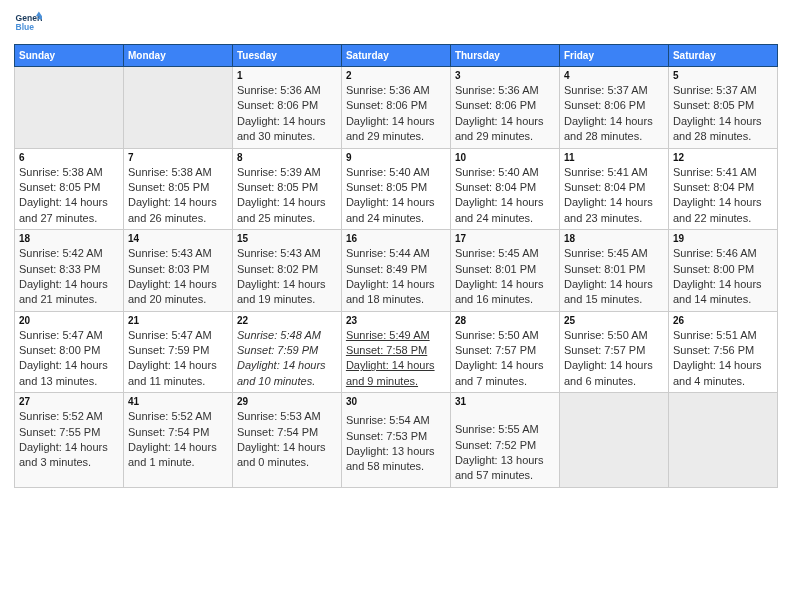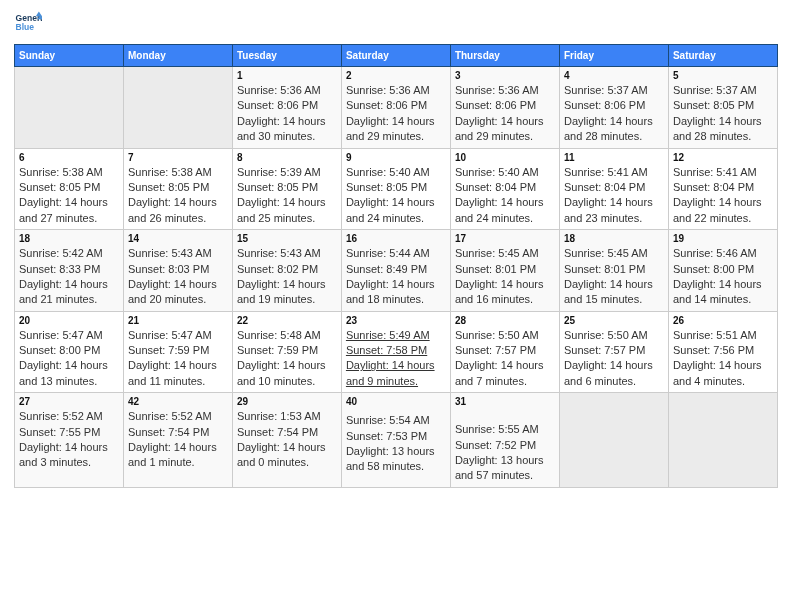--- a/index.html
+++ b/index.html
@@ -264,21 +264,21 @@
 Daylight: 14 hours and 13 minutes.</div>
           </td>
           <td>
             <span class="day-num">21</span>
             <div class="day-detail" style="white-space: pre-line;">Sunrise: 5:47 AM
 Sunset: 7:59 PM
 Daylight: 14 hours and 11 minutes.</div>
           </td>
           <td>
             <span class="day-num">22</span>
-            <div class="day-detail" style="white-space: pre-line;">Sunrise: 5:48 AM
+            <div class="day-detail" style="white-space: pre-line; font-style: italic;">Sunrise: 5:48 AM
 Sunset: 7:59 PM
 Daylight: 14 hours and 10 minutes.</div>
           </td>
           <td>
             <span class="day-num">23</span>
             <div class="day-detail" style="white-space: pre-line; text-decoration: underline;">Sunrise: 5:49 AM
 Sunset: 7:58 PM
 Daylight: 14 hours and 9 minutes.</div>
           </td>
           <td>
@@ -301,33 +301,33 @@
           </td>
         </tr>
         <tr>
           <td>
             <span class="day-num">27</span>
             <div class="day-detail" style="white-space: pre-line;">Sunrise: 5:52 AM
 Sunset: 7:55 PM
 Daylight: 14 hours and 3 minutes.</div>
           </td>
           <td>
-            <span class="day-num">42</span>
+            <span class="day-num">41</span>
             <div class="day-detail" style="white-space: pre-line;">Sunrise: 5:52 AM
 Sunset: 7:54 PM
 Daylight: 14 hours and 1 minute.</div>
           </td>
           <td>
             <span class="day-num">29</span>
-            <div class="day-detail" style="white-space: pre-line;">Sunrise: 1:53 AM
+            <div class="day-detail" style="white-space: pre-line;">Sunrise: 5:53 AM
 Sunset: 7:54 PM
 Daylight: 14 hours and 0 minutes.</div>
           </td>
           <td>
-            <span class="day-num">40</span>
+            <span class="day-num">30</span>
             <div class="day-detail" style="white-space: pre-line; margin-top: 6px;">Sunrise: 5:54 AM
 Sunset: 7:53 PM
 Daylight: 13 hours and 58 minutes.</div>
           </td>
           <td>
             <span class="day-num">31</span>
             <div class="day-detail" style="white-space: pre-line; margin-top: 15px;">Sunrise: 5:55 AM
 Sunset: 7:52 PM
 Daylight: 13 hours and 57 minutes.</div>
           </td>

